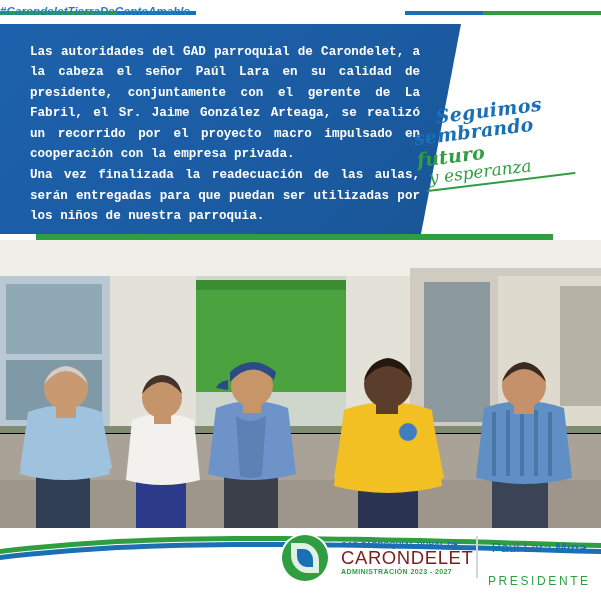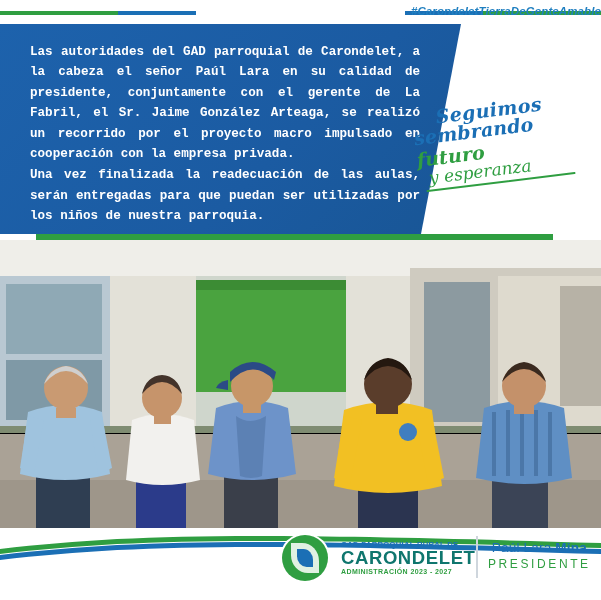--- a/index.html
+++ b/index.html
@@ -25,21 +25,21 @@
   .top-bar .rule-left{
     position:absolute;left:0;top:11px;width:196px;height:4px;
     background:linear-gradient(to right,#2f9e41 0%,#2f9e41 60%,#1b6fb5 60%,#1b6fb5 100%);
   }
   .top-bar .rule-right{
     position:absolute;right:0;top:11px;width:196px;height:4px;
     background:linear-gradient(to right,#1b6fb5 0%,#1b6fb5 40%,#2f9e41 40%,#2f9e41 100%);
   }
   .hashtag{
     position:absolute;left:0;right:0;top:5px;
-    text-align:right;
+    text-align:left;
     font-size:11.5px;font-style:italic;font-weight:bold;
     color:#1f7fc0;
     letter-spacing:0.1px;
   }
 
   
   .panel{
     position:absolute;left:0;top:24px;width:601px;height:210px;
     background:#1d5fa8;
     background:linear-gradient(135deg,#1d62ac 0%,#1b5ba2 50%,#17538f 100%);
@@ -123,32 +123,32 @@
     border-radius:0 60% 0 60%;
     background:#ffffff;opacity:.85;
   }
   .logo-mark:before{
     content:"";position:absolute;left:15px;top:14px;width:16px;height:18px;
     border-radius:0 60% 0 60%;
     background:#1b6fb5;z-index:2;
   }
   .logo-text{line-height:1.02;}
   .logo-text .t1{font-size:7.6px;font-weight:bold;color:#1b6fb5;letter-spacing:.3px;}
-  .logo-text .t2{font-size:18.5px;font-weight:bold;color:#0f766e;letter-spacing:.6px;}
+  .logo-text .t2{font-size:18.5px;font-weight:normal;color:#7f1d1d;letter-spacing:.6px;}
   .logo-text .t3{font-size:7px;font-weight:bold;color:#2f9e41;letter-spacing:.4px;}
 
   .divider-v{
     position:absolute;left:476px;top:536px;width:1.5px;height:42px;background:#cfd6dd;
   }
   .person{
     position:absolute;left:488px;top:540px;text-align:center;
   }
   .person .p1{font-size:13.5px;font-weight:bold;color:#1b6fb5;letter-spacing:.2px;}
   .person .p1 span{font-weight:normal;}
-  .person .p2{font-size:12px;color:#2f9e41;letter-spacing:2.6px;margin-top:2px;}
+  .person .p2{font-size:12px;color:#2f9e41;letter-spacing:2.6px;margin-top:19px;}
 </style>
 </head>
 <body>
 
 <div class="card">
 
   <div class="top-bar">
     <div class="rule-left"></div>
     <div class="rule-right"></div>
     <div class="hashtag">#CarondeletTierraDeGenteAmable</div>

